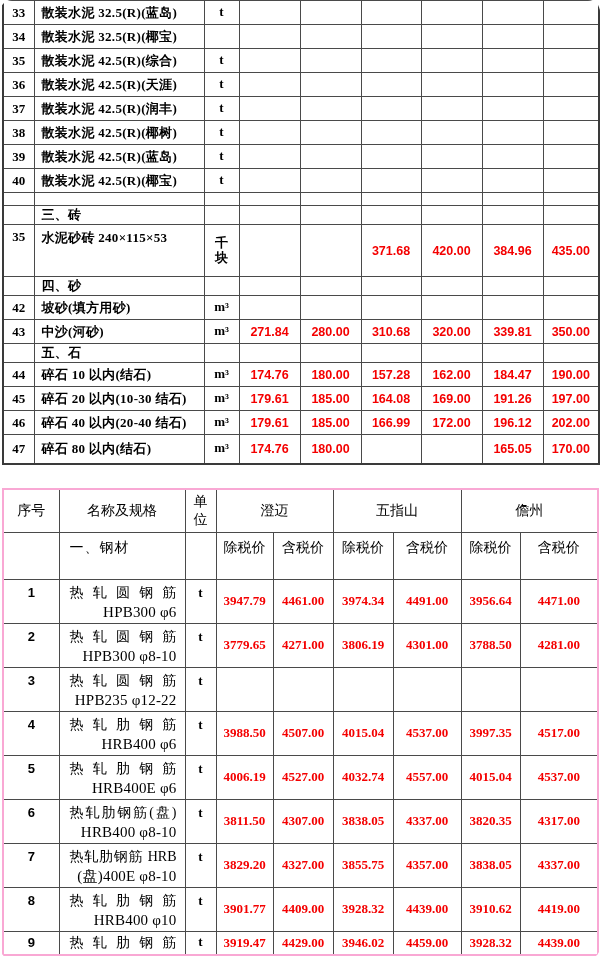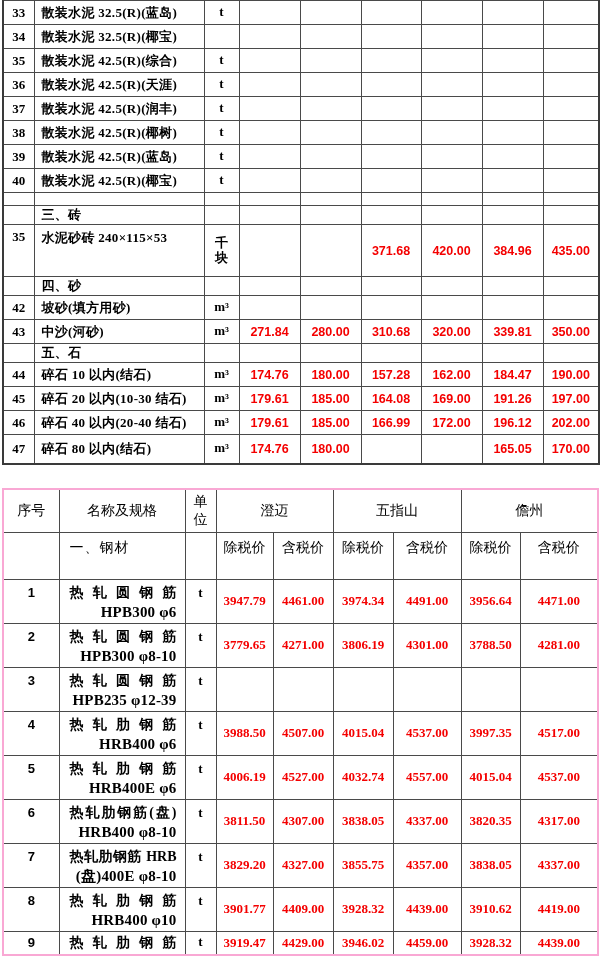--- a/index.html
+++ b/index.html
@@ -1,18 +1,18 @@
 <!DOCTYPE html>
 <html style="--price-color: #f40000;"><head>
 <meta charset="utf-8">
 <style>
   html, body { margin:0; padding:0; background:#ffffff; }
   .page {
     position:relative; width:600px; height:959px; overflow:hidden;
-    background:#ffffff; font-family:"Liberation Serif", serif; color:#000;
+    background:#ffffff; font-family:"Liberation Serif", serif; color:#000;border-radius:12px;
   }
   table { border-collapse:collapse; table-layout:fixed; }
   td { border:1px solid #4a4a4a; overflow:hidden; vertical-align:middle; }
 
   
   #t1 { position:absolute; top:0px; left:2px; width:596px; border:2px solid #3a3a3a; border-top-width:1px; }
   #t1 td { font-weight:bold; font-size:13px; }
   #t1 td.seq   { text-align:center; }
   #t1 td.name  { text-align:left; padding:0 4px 0 7px; letter-spacing:0.3px; }
   #t1 td.unit  { text-align:center; padding:0 5px; line-height:1.15; }
@@ -30,21 +30,21 @@
   #t2 tr.h1 { height:43px; }
   #t2 tr.h2 { height:47px;margin-left:21px; }
   #t2 tr.h2 td { vertical-align:top; padding-top:6px; }
   #t2 tr.h2 td.sec { text-align:left; padding-left:10px; letter-spacing:1px; }
   #t2 td.hd-unit { padding:0 6px; line-height:1.25;margin-left:7px; }
   #t2 tbody tr { height:44px; }
   #t2 tbody tr.clip { height:24px; }
   #t2 td.seq2 { text-align:center; vertical-align:top; padding-top:5px;
                 font-family:"Liberation Sans", sans-serif; font-weight:bold; font-size:13px; }
   #t2 tbody tr.clip td.seq2 { vertical-align:middle; padding-top:0; }
-  #t2 td.name2 { vertical-align:top; padding:3px 8px 0 10px; font-weight:bold; font-size:14px; }
+  #t2 td.name2 { vertical-align:top; padding:3px 8px 0 10px; font-weight:normal; font-size:14px; }
   #t2 tbody tr.clip td.name2 { vertical-align:middle; padding-top:0; }
   #t2 .line1 { text-align:justify; text-align-last:justify; line-height:20px; white-space:normal; }
   #t2 .line2 { text-align:right; line-height:19px; font-size:15px; letter-spacing:0.2px; }
   #t2 td.unit2 { text-align:center; vertical-align:top; padding-top:5px; font-weight:bold; font-size:13px; }
   #t2 tbody tr.clip td.unit2 { vertical-align:middle; padding-top:0; }
   #t2 td.price { text-align:center; font-family:Liberation Serif, serif; font-weight:bold;
                  color:var(--price-color, #f00000); font-size:13px; }
 </style>
 </head>
 <body>
@@ -335,21 +335,21 @@
           <td class="price">4271.00</td>
           <td class="price">3806.19</td>
           <td class="price">4301.00</td>
           <td class="price">3788.50</td>
           <td class="price">4281.00</td>
         </tr>
         <tr>
           <td class="seq2">3</td>
           <td class="name2">
             <div class="line1">热轧圆钢筋</div>
-            <div class="line2">HPB235 φ12-39</div>
+            <div class="line2">HPB235 φ12-22</div>
           </td>
           <td class="unit2">t</td>
           <td class="price"></td>
           <td class="price"></td>
           <td class="price"></td>
           <td class="price"></td>
           <td class="price"></td>
           <td class="price"></td>
         </tr>
         <tr>

